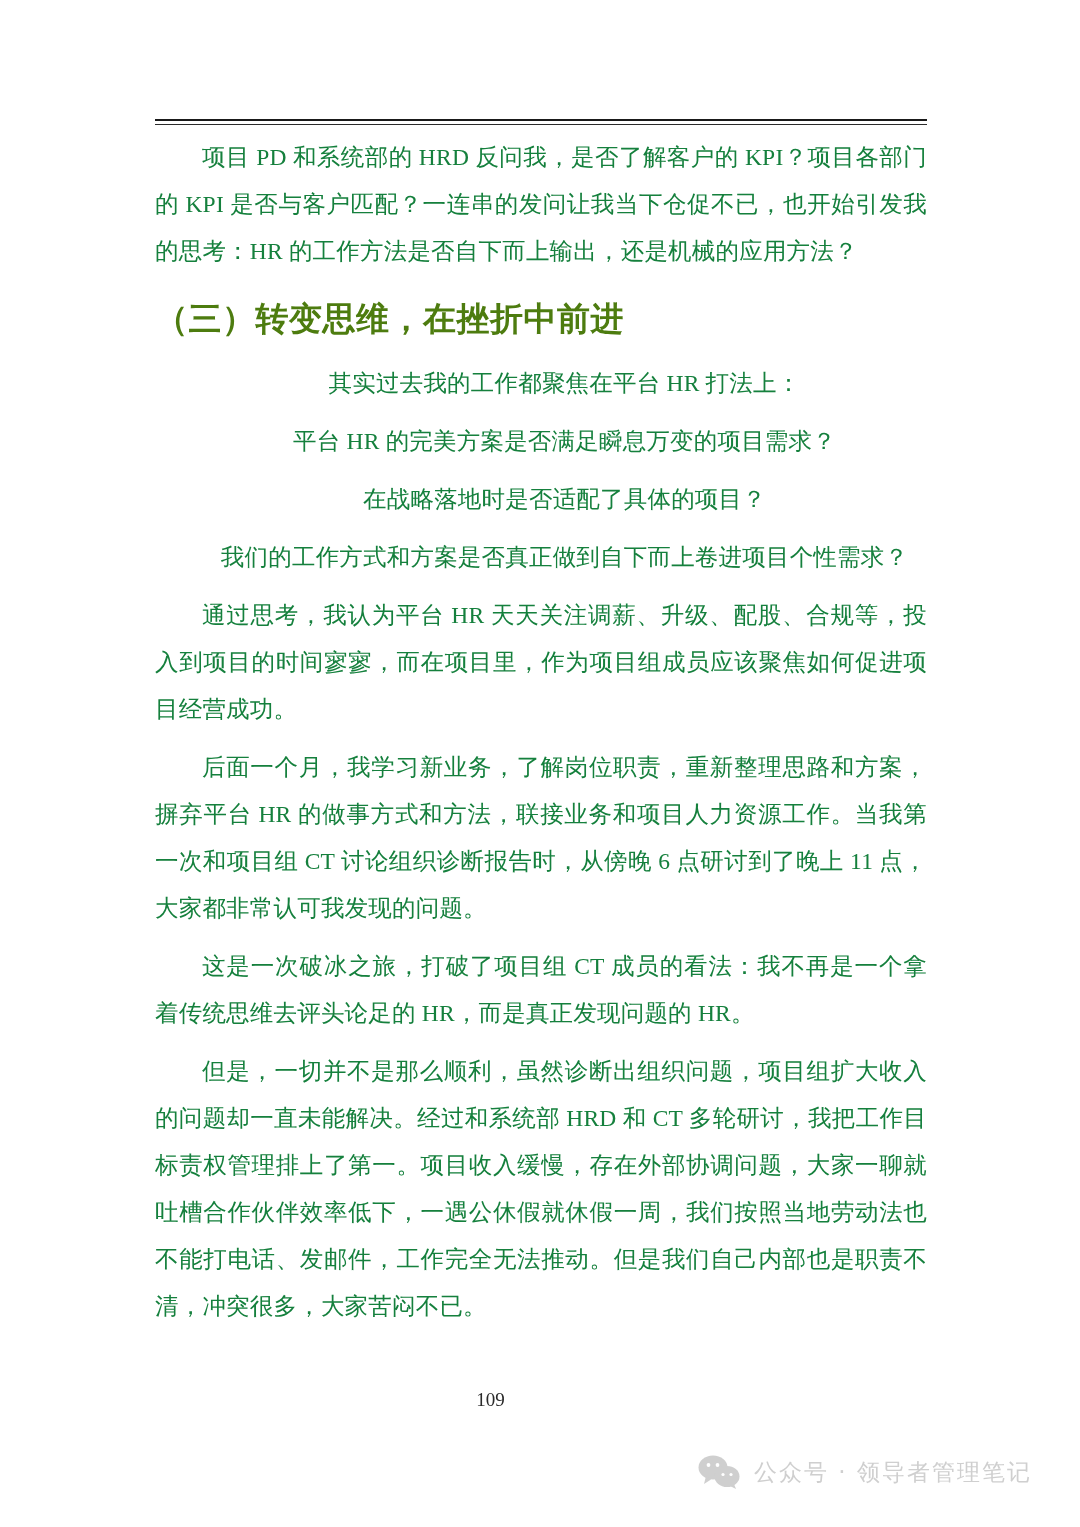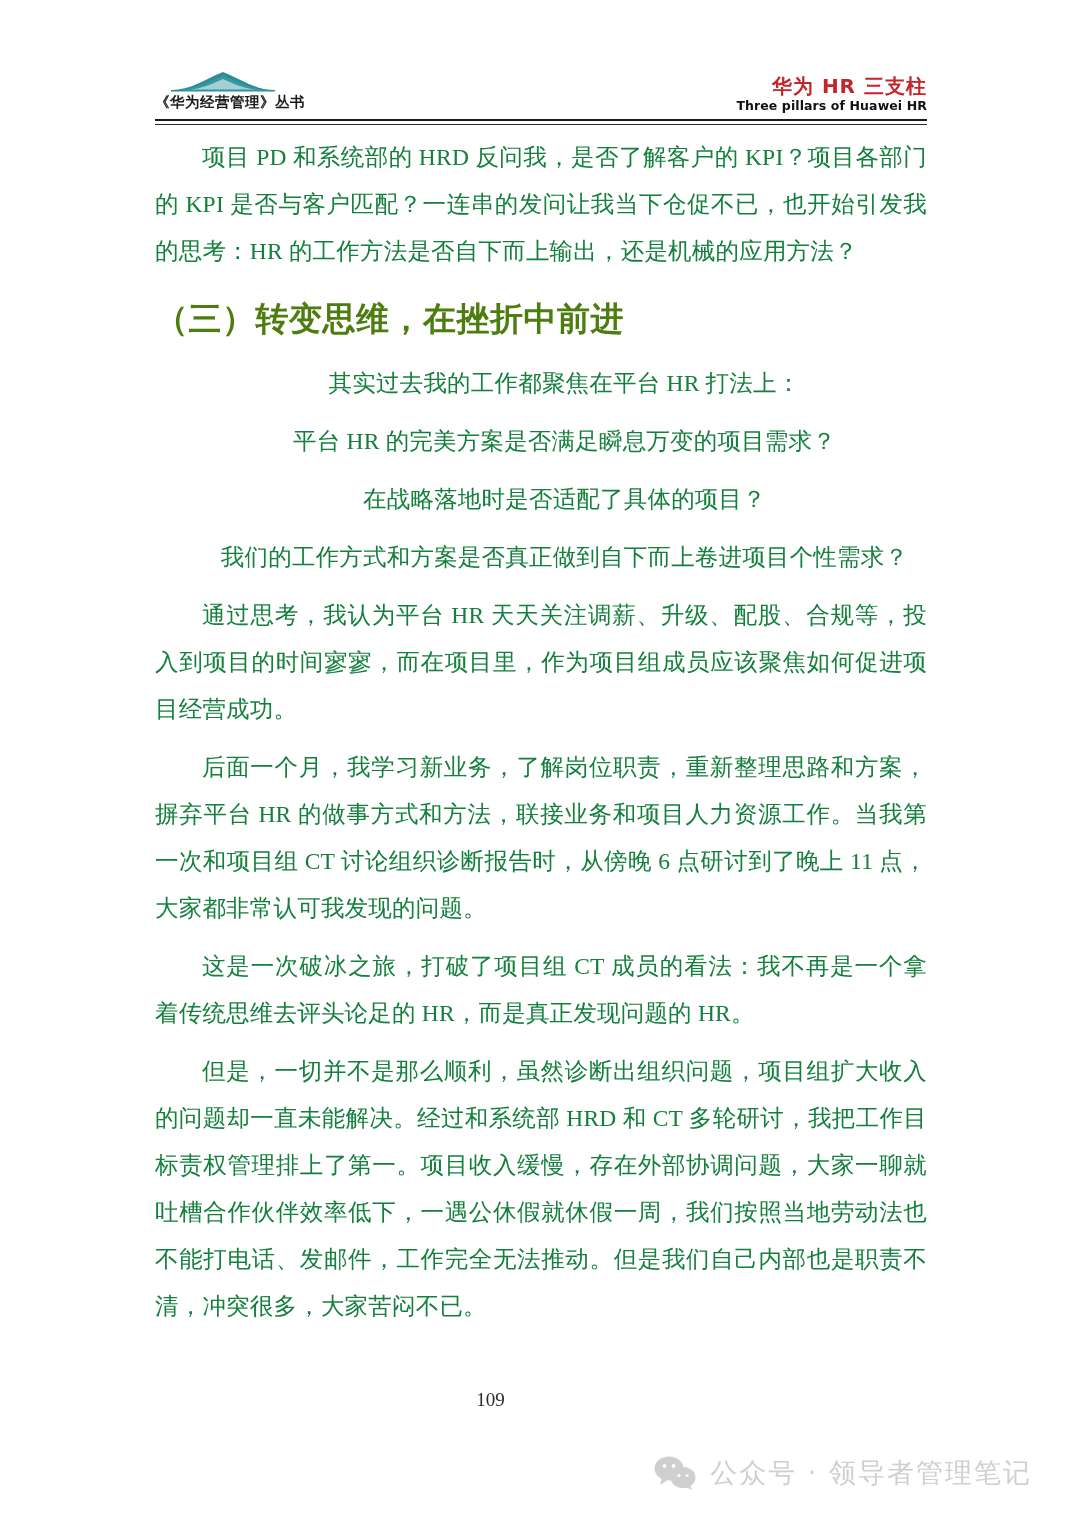--- a/index.html
+++ b/index.html
@@ -144,21 +144,21 @@
   
   .wechat-footer {
     position: absolute;
     right: 48px;
     top: 1455px;
     display: flex;
     align-items: center;
     gap: 14px;
     color: #cfcfcf;
     font-family: "DejaVu Sans", sans-serif;
-    font-size: 27px;
+    font-size: 23px;
     font-weight: 500;
     letter-spacing: 2px;
     white-space: nowrap;
   }
   .wechat-icon { display: block; }
 
   .corner-watermark {
     position: absolute;
     left: 14px;
     top: 1544px;
@@ -177,34 +177,20 @@
        1px 0 0 #e2e2e2, -1px 0 0 #e2e2e2,
        0 1px 0 #e2e2e2, 0 -1px 0 #e2e2e2;
     white-space: nowrap;
   }
 </style>
 </head>
 <body>
 
 <div class="page">
 
-  <div class="header">
-    <div class="header-left">
-      <svg class="logo-mark" viewBox="0 0 108 22">
-        <path d="M2 20 C 22 20, 34 10, 54 2 C 74 10, 86 20, 106 20 L 106 21.5 L 2 21.5 Z" fill="#2d8b95"></path>
-        <path d="M10 20 C 26 19, 38 12, 54 5.5 C 70 12, 82 19, 98 20 L 98 20.8 L 10 20.8 Z" fill="#3a9aa3" opacity="0.85"></path>
-        <path d="M22 19.6 C 34 18, 44 13.5, 54 9 C 64 13.5, 74 18, 86 19.6 Z" fill="#ffffff" opacity="0.55"></path>
-      </svg>
-      <div class="series-title">《华为经营管理》丛书</div>
-    </div>
-    <div class="header-right">
-      <div class="brand-cn" style="color:#C1262B;">华为 HR 三支柱</div>
-      <div class="brand-en">Three pillars of Huawei HR</div>
-    </div>
-  </div>
   <div class="rule-thick"></div>
   <div class="rule-thin"></div>
 
   <div class="content">
 
     <p class="para">项目 PD 和系统部的 HRD 反问我，是否了解客户的 KPI？项目各部门的 KPI 是否与客户匹配？一连串的发问让我当下仓促不已，也开始引发我的思考：HR 的工作方法是否自下而上输出，还是机械的应用方法？</p>
 
     <h2 class="section-heading">（三）转变思维，在挫折中前进</h2>
 
     <p class="para q">其实过去我的工作都聚焦在平台 HR 打法上：</p>

